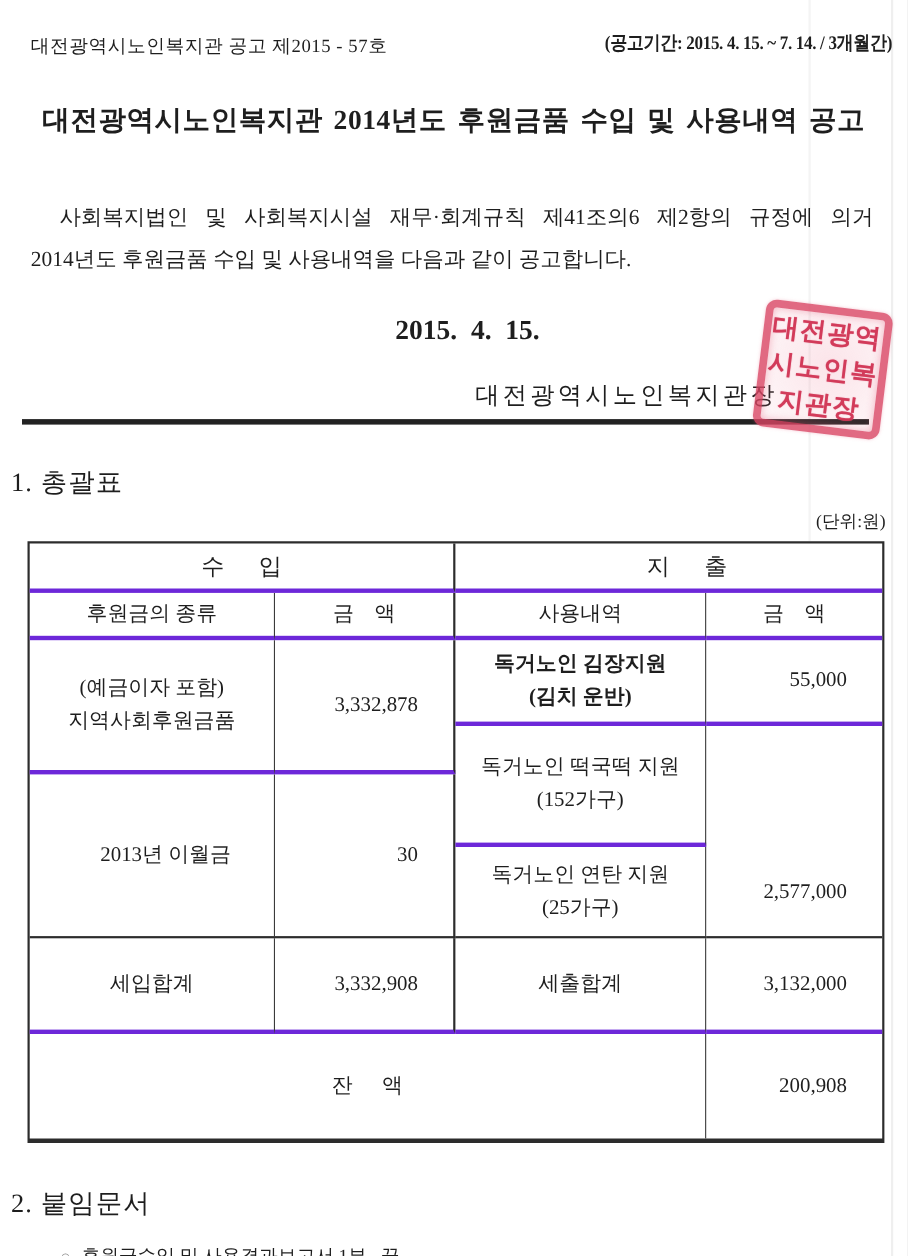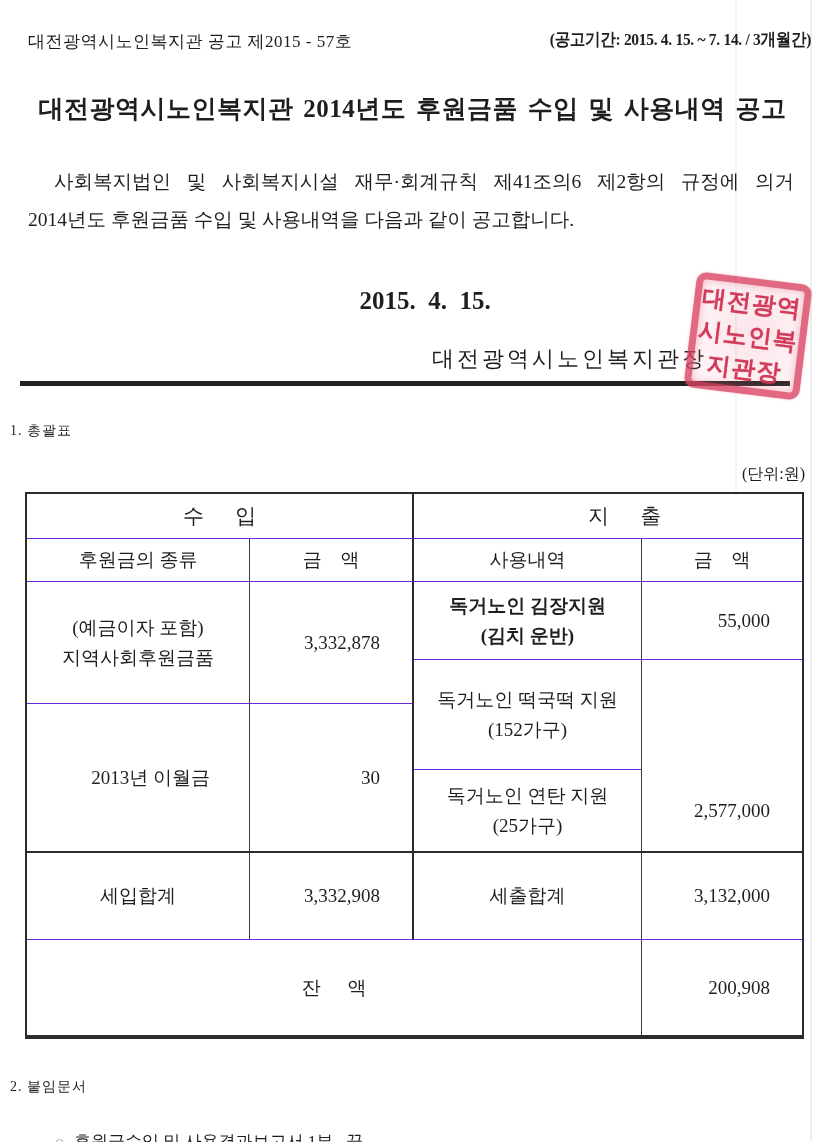--- a/index.html
+++ b/index.html
@@ -15,21 +15,21 @@
   .scan-line-mid { position:absolute; top:0; left:735px; width:2px; height:492px;
     background:rgba(120,120,120,0.08); }
 
   .hdr-left { position:absolute; left:28px; top:30px; font-size:17px; letter-spacing:0.5px; }
   .hdr-right { position:absolute; right:14px; top:28px; font-size:15.5px; font-weight:bold;
     letter-spacing:-0.3px; transform:scaleY(1.12); transform-origin:right top; }
 
   .title { position:absolute; left:0; top:92px; width:825px; text-align:center;
     font-size:25px; font-weight:bold; letter-spacing:0.5px; word-spacing:3px; }
 
-  .body-block { position:absolute; left:28px; top:163px; width:766px;
+  .body-block { position:absolute; left:28px; top:180px; width:766px;
     font-size:19.5px; line-height:38px; }
   .body-line1 { text-indent:26px; text-align:justify; text-align-last:justify; }
   .body-line2 { text-align:left; }
 
   .doc-date { position:absolute; left:25px; top:287px; width:800px; text-align:center;
     font-size:25px; font-weight:bold; white-space:pre; }
 
   .signer { position:absolute; right:118px; top:344px; font-size:22px; letter-spacing:3px; }
 
   .stamp { position:absolute; left:690px; top:278px; width:116px; height:116px;
@@ -38,36 +38,36 @@
     background:radial-gradient(circle at 55% 45%, rgba(236,120,146,0.20), rgba(236,120,146,0.05));
     box-shadow:inset 0 0 8px rgba(226,95,125,0.45), 0 0 3px rgba(226,95,125,0.35);
     display:flex; flex-direction:column; align-items:center; justify-content:center; }
   .stamp-row { font-size:24px; line-height:33px; font-weight:bold;
     color:rgba(206,48,80,0.88); letter-spacing:1px; white-space:nowrap;
     text-shadow:0 0 1px rgba(226,95,125,0.7); }
 
   .rule { position:absolute; left:20px; top:381px; width:770px; height:5px;
     background:#222; z-index:1; }
 
-  .sec-heading { position:absolute; font-size:14px; letter-spacing:1px; }
+  .sec-heading { position:absolute; font-size:24px; letter-spacing:1px; }
   .sec1 { left:10px; top:422px; }
   .unit-note { position:absolute; right:20px; top:464px; font-size:16px; }
 
   .tbl { position:absolute; left:25px; top:492px;
     display:grid;
     grid-template-columns:223px 164px 228px 160px;
     grid-template-rows:45px 43px 78px 44px 66px 83px 87px 95px;
     border:2px solid #2c2c2c; border-bottom-width:4px;
     font-size:19px; }
   .cell { display:flex; align-items:center; justify-content:center;
     flex-direction:column; text-align:center; line-height:30px; }
   .num { justify-content:center; align-items:flex-end; padding-right:32px; }
   .bR { border-right:1px solid #3a3a3a; }
   .bRthick { border-right:2px solid #2c2c2c; }
-  .bB { border-bottom:1px solid #6d28d9;text-align:center; }
+  .bB { border-bottom:4px solid #6d28d9;text-align:center; }
   .bBthick { border-bottom:2px solid #2c2c2c; }
 
   .gh { font-size:21px; word-spacing:26px; }
   .ch-money { word-spacing:14px; }
   .balance-lbl { word-spacing:22px; }
 
   .c-gh-in  { grid-area:1 / 1 / 2 / 3; }
   .c-gh-ex  { grid-area:1 / 3 / 2 / 5;padding-left:33px; }
   .c-ch1 { grid-area:2 / 1 / 3 / 2; }
   .c-ch2 { grid-area:2 / 2 / 3 / 3; }

